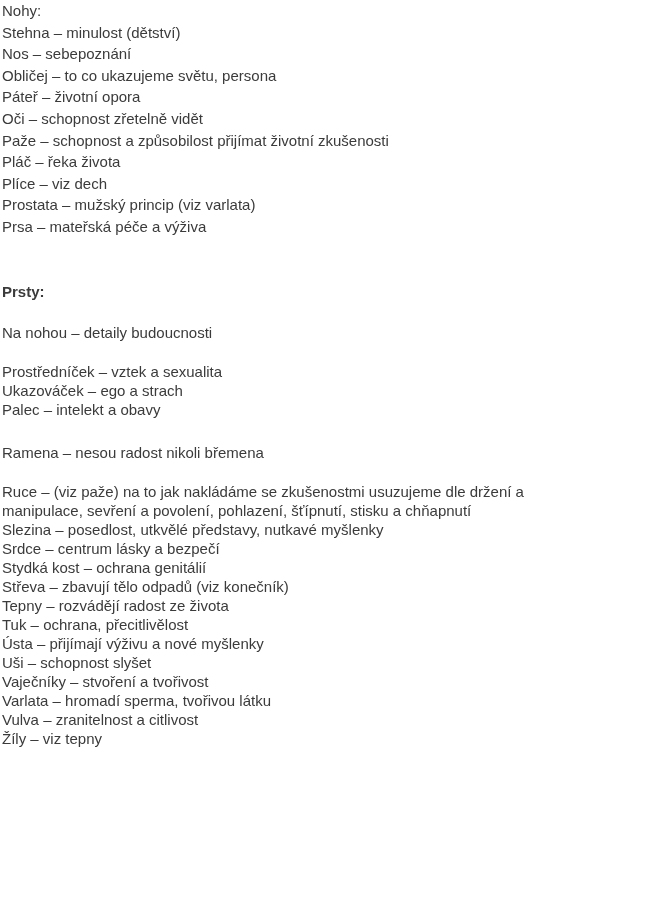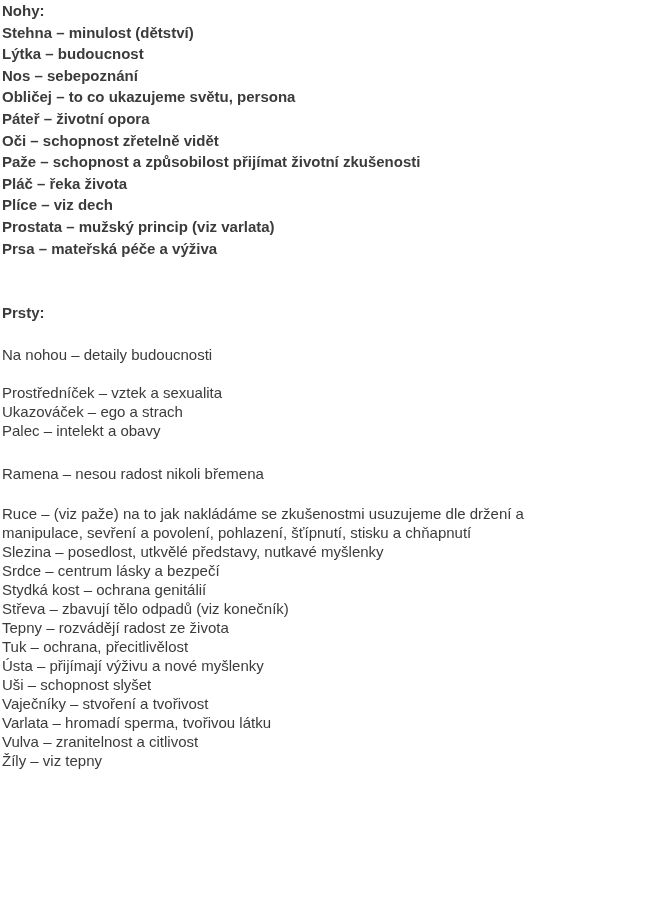--- a/index.html
+++ b/index.html
@@ -15,39 +15,38 @@
       font-size: 15px;
       color: #3b3b3b;
       -webkit-font-smoothing: antialiased;
     }
     .doc {
       padding: 0 6px 0 2px;
     }
     .line {
       white-space: nowrap;
     }
-    .block-a .line { line-height: 21.6px; font-weight: bold; }
+    .block-a .line { line-height: 21.6px; }
     .block-b .line { line-height: 19px; }
     .heading { font-weight: bold; line-height: 21.6px; }
     .single-a { line-height: 21.6px; }
     .spacer-1 { height: 43px; }
     .spacer-2 { height: 20px; }
     .spacer-3 { height: 18px; }
     .spacer-4 { height: 23px; }
     .spacer-5 { height: 19px; }
   </style>
 </head>
 <body>
 
 <div class="doc">
 
   <div class="block-a">
     <div class="line">Nohy:</div>
     <div class="line">Stehna – minulost (dětství)</div>
-    <div class="line">Lýtka – budoucnost</div>
     <div class="line">Nos – sebepoznání</div>
     <div class="line">Obličej – to co ukazujeme světu, persona</div>
     <div class="line">Páteř – životní opora</div>
     <div class="line">Oči – schopnost zřetelně vidět</div>
     <div class="line">Paže – schopnost a způsobilost přijímat životní zkušenosti</div>
     <div class="line">Pláč – řeka života</div>
     <div class="line">Plíce – viz dech</div>
     <div class="line">Prostata – mužský princip (viz varlata)</div>
     <div class="line">Prsa – mateřská péče a výživa</div>
   </div>

